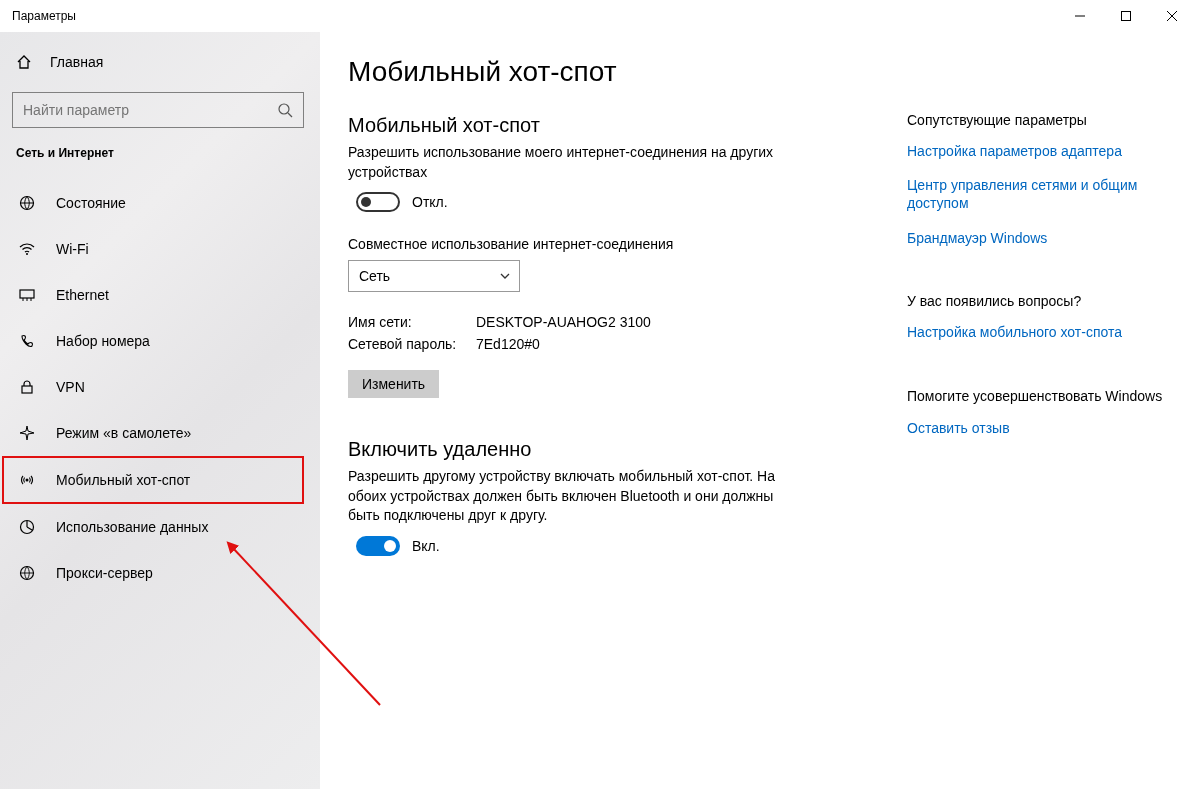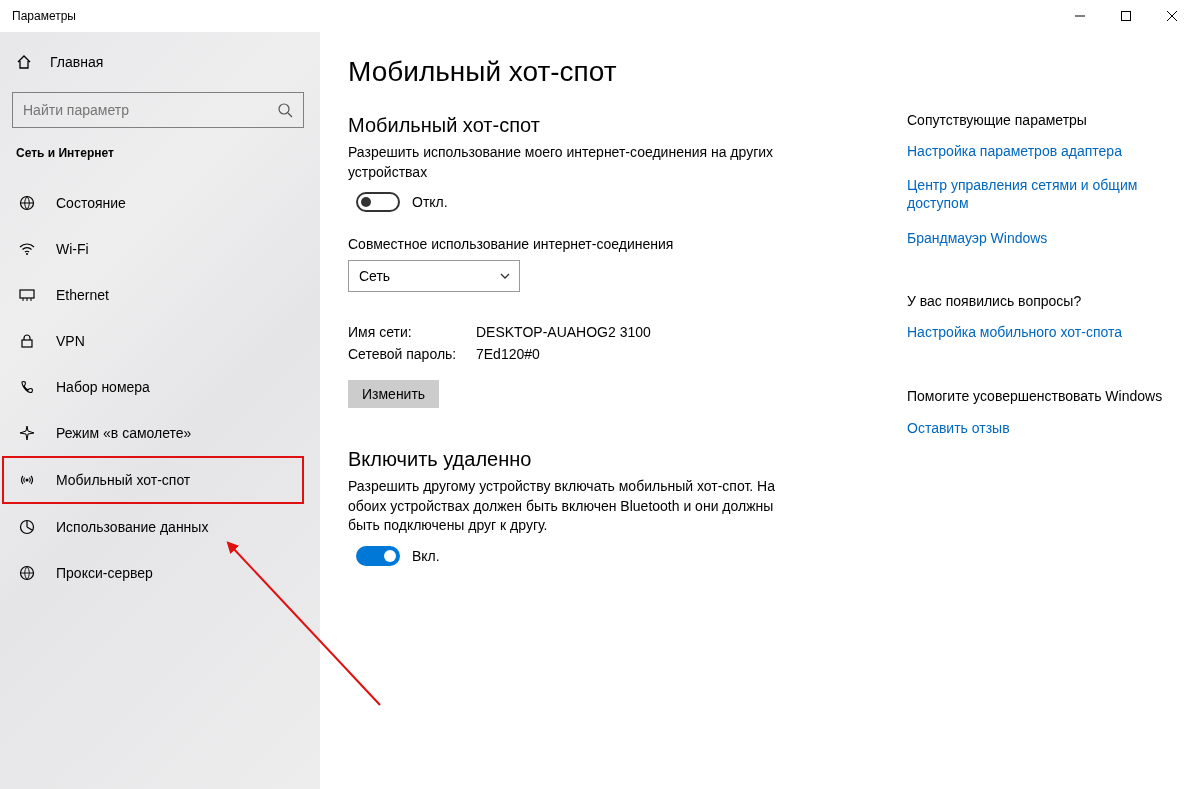--- a/index.html
+++ b/index.html
@@ -34,21 +34,21 @@
   h2 { font-size:20px; font-weight:400; margin-top:6px; margin-bottom:6px; }
   .desc { font-size:14px; color:#000; margin-bottom:10px; line-height:1.4; max-width:430px;}
   .toggle-row { display:flex; align-items:center; gap:12px; font-size:14px; margin-bottom:24px;padding-left:8px; }
   .toggle { width:44px; height:20px; border-radius:10px; position:relative; }
   .toggle.off { border:2px solid #333; background:#fff; }
   .toggle.off::after { content:""; position:absolute; width:10px; height:10px; border-radius:50%; background:#333; top:3px; left:3px; }
   .toggle.on { background:#0078d7; }
   .toggle.on::after { content:""; position:absolute; width:12px; height:12px; border-radius:50%; background:#fff; top:4px; right:4px; }
 
   .fieldlabel { font-size:14px; margin-bottom:8px; margin-top:20px;}
-  .select { width:172px; height:32px; border:1.5px solid #999; display:flex; align-items:center; justify-content:space-between; padding:0 8px 0 10px; font-size:14px; margin-bottom:32px;}
+  .select { width:172px; height:32px; border:1.5px solid #999; display:flex; align-items:center; justify-content:space-between; padding:0 8px 0 10px; font-size:14px; margin-bottom:22px;}
   .kv { display:flex; font-size:14px; margin-bottom:6px; }
   .kv .k { width:128px; color:#000;}
   .kv .v { color:#000;}
   .btn { display:inline-block; background:#ccc; border:none; padding:6px 14px; font-size:14px; margin-top:12px; margin-bottom:34px; }
 
   .aside h3 { font-size:14px; font-weight:400; margin-bottom:14px; }
   .aside .link { color:#0067c0; margin-bottom:16px; cursor:pointer; line-height:1.3;}
   .aside .spacer { height:30px; }
 
   
@@ -130,33 +130,33 @@
               <line x1="4" y1="11" x2="4" y2="14" stroke="#000"></line>
               <line x1="8" y1="11" x2="8" y2="14" stroke="#000"></line>
               <line x1="12" y1="11" x2="12" y2="14" stroke="#000"></line>
             </svg>
           </span>
         <span>Ethernet</span>
       </div>
       <div class="navitem">
         <span class="nicon">
             <svg width="16" height="16" viewBox="0 0 16 16">
+              <path d="M3 3 C3 3 5 2 6 3 C7 4 6 6 6 6 L5 7 C5 7 7 10 9 11 L10 10 C10 10 12 9 13 10 C14 11 13 13 13 13 C13 13 11 15 7 11 C3 7 3 3 3 3 Z" fill="none" stroke="#000" stroke-width="1.1"></path>
+            </svg>
+          </span>
+        <span>Набор номера</span>
+      </div>
+      <div class="navitem">
+        <span class="nicon">
+            <svg width="16" height="16" viewBox="0 0 16 16">
               <rect x="3" y="7" width="10" height="7" fill="none" stroke="#000" stroke-width="1.2"></rect>
               <path d="M5 7 V5 C5 3 7 2 8 2 C9 2 11 3 11 5 V7" fill="none" stroke="#000" stroke-width="1.2"></path>
             </svg>
           </span>
         <span>VPN</span>
-      </div>
-      <div class="navitem">
-        <span class="nicon">
-            <svg width="16" height="16" viewBox="0 0 16 16">
-              <path d="M3 3 C3 3 5 2 6 3 C7 4 6 6 6 6 L5 7 C5 7 7 10 9 11 L10 10 C10 10 12 9 13 10 C14 11 13 13 13 13 C13 13 11 15 7 11 C3 7 3 3 3 3 Z" fill="none" stroke="#000" stroke-width="1.1"></path>
-            </svg>
-          </span>
-        <span>Набор номера</span>
       </div>
       <div class="navitem">
         <span class="nicon">
             <svg width="16" height="16" viewBox="0 0 16 16">
               <path d="M8 1 L9 6 L15 8 L9 9 L8 15 L7 9 L1 8 L7 6 Z" fill="none" stroke="#000" stroke-width="1"></path>
             </svg>
           </span>
         <span>Режим «в самолете»</span>
       </div>
       <div class="navitem highlight">

